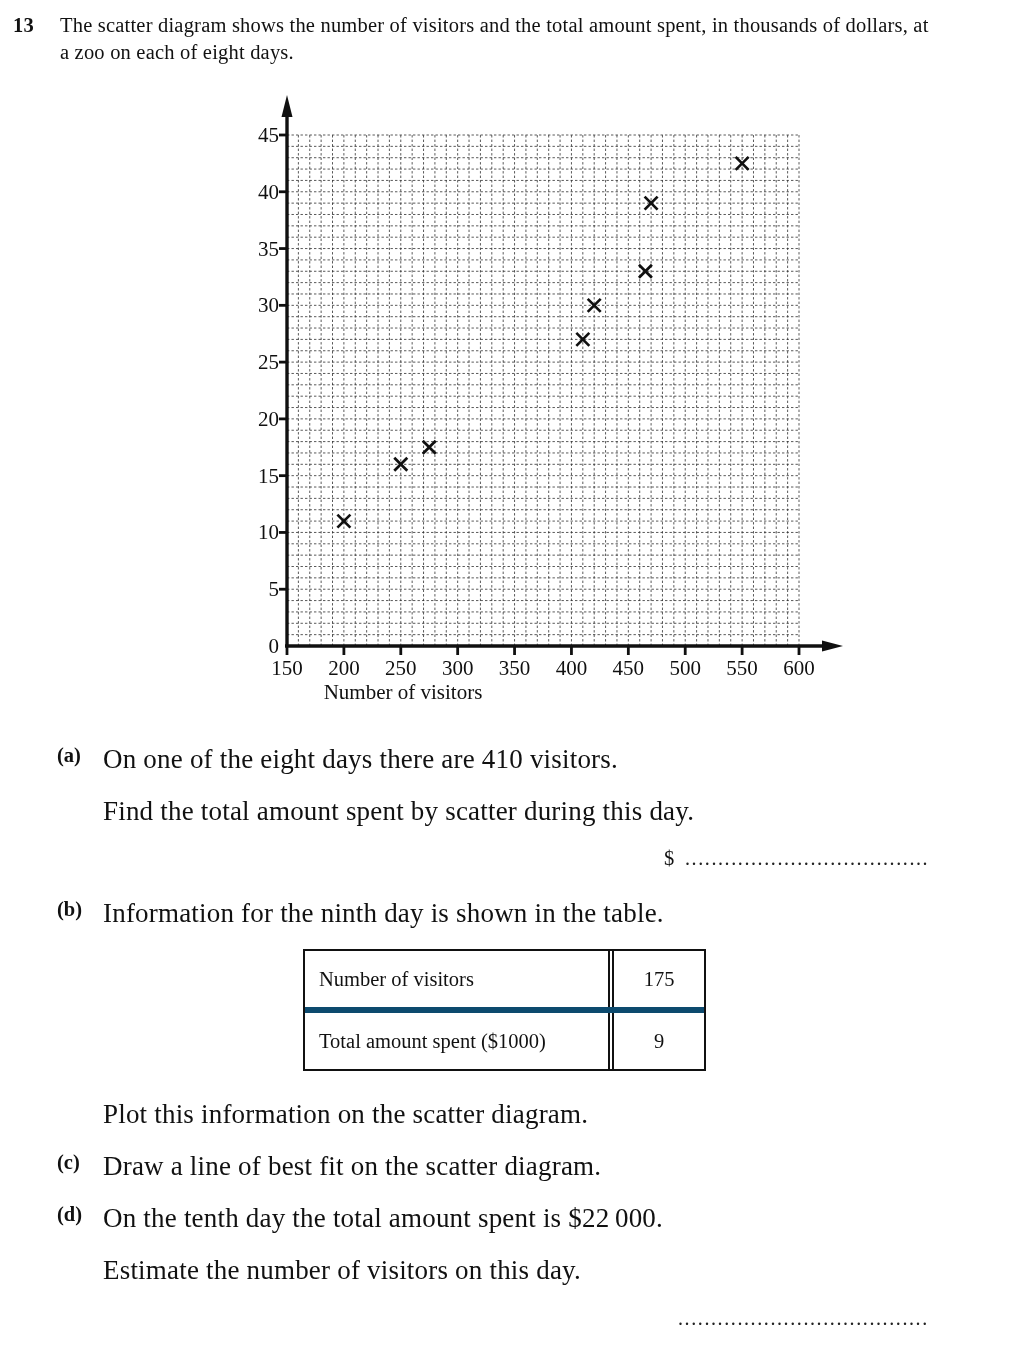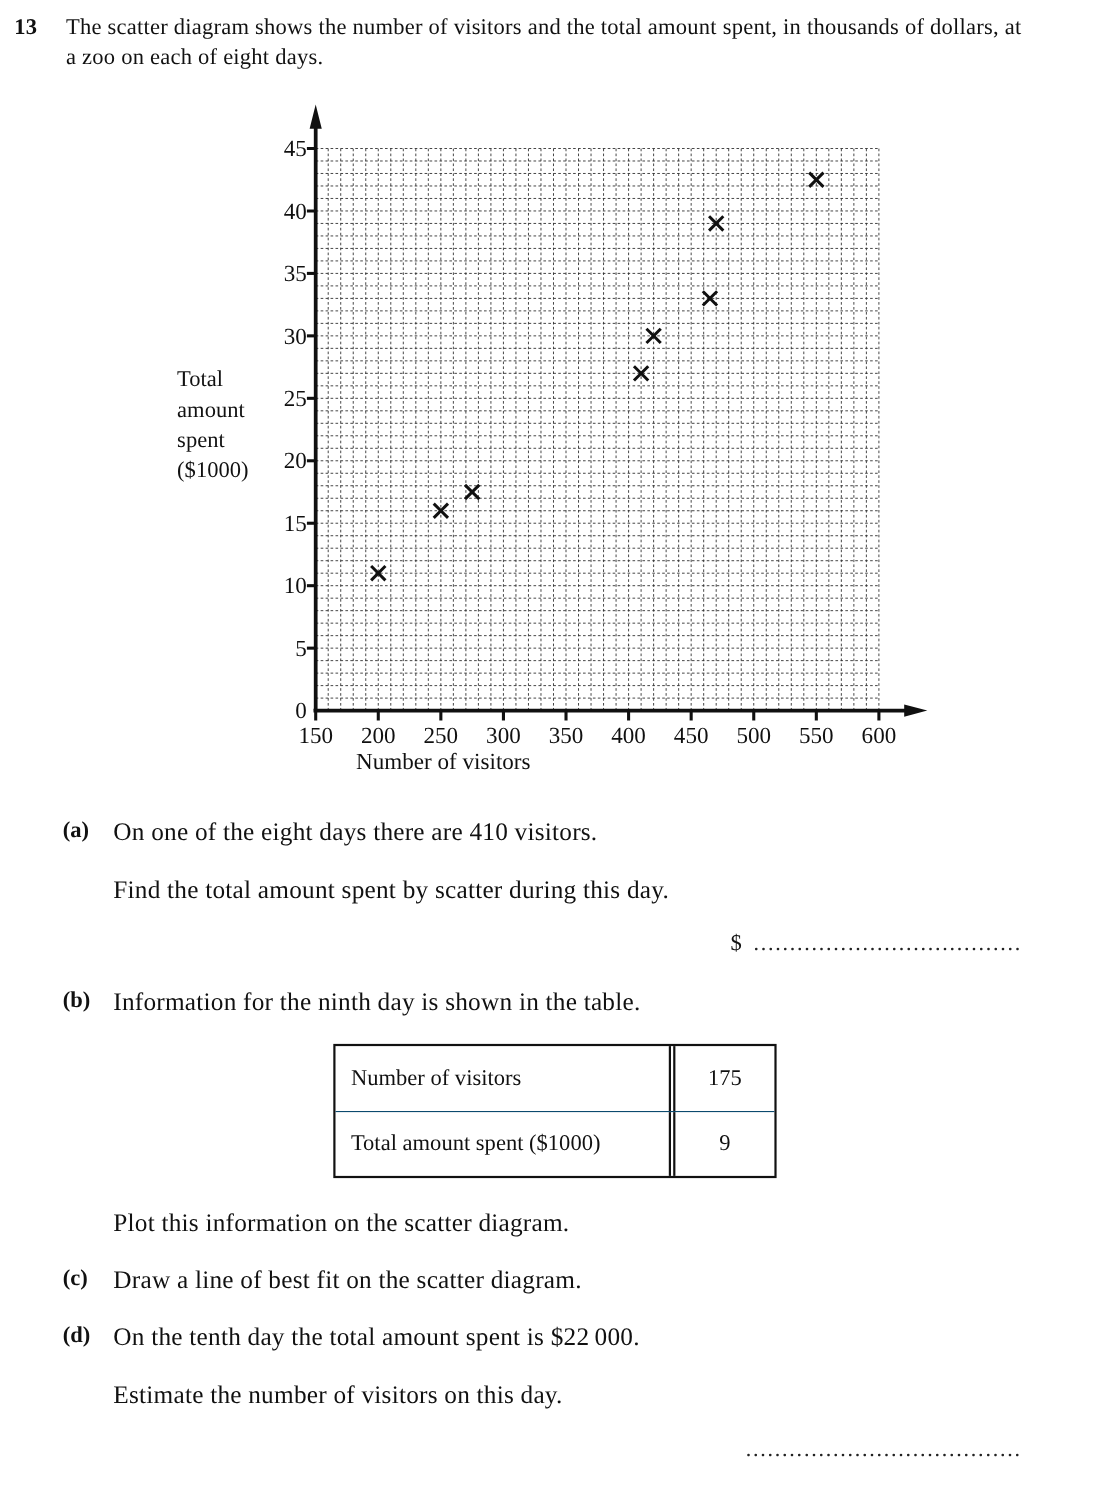--- a/index.html
+++ b/index.html
@@ -5,21 +5,21 @@
   html,body{margin:0;padding:0;background:#ffffff;}
   .page{
     position:relative;width:929px;height:1352px;background:#ffffff;
     font-family:"Liberation Serif", serif;color:#111;overflow:hidden;
   }
   .abs{position:absolute;}
   .t{font-size:20.5px;letter-spacing:0.2px;white-space:nowrap;}
   .bold{font-weight:bold;}
   .line{position:absolute;left:0;right:0;height:26px;}
   .plabel{position:absolute;left:57px;font-weight:bold;font-size:20.5px;}
-  .ptext{position:absolute;left:103px;font-size:23px;white-space:nowrap;letter-spacing:0.2px;}
+  .ptext{position:absolute;left:103px;font-size:27px;white-space:nowrap;letter-spacing:0.2px;}
   .marks{position:absolute;left:960px;font-size:20.5px;}
   .ansprefix{position:absolute;left:664px;font-size:20.5px;}
   .dots{
     position:absolute;overflow:hidden;white-space:nowrap;
     font-size:20px;letter-spacing:1.6px;color:#222;
   }
   
   .chart{position:absolute;left:140px;top:85px;width:740px;height:645px;}
   .grid{stroke:#2e2e2e;stroke-width:0.8;stroke-dasharray:2.4 2.1;}
   .axis{stroke:#101010;stroke-width:3.4;}
@@ -28,21 +28,21 @@
   .ticklabel{font-family:"Liberation Serif", serif;font-size:21px;fill:#101010;}
   .mark{stroke:#101010;stroke-width:2.7;}
   .ylab{position:absolute;left:21px;top:247px;font-size:20.5px;line-height:27.5px;}
   .xlab{position:absolute;left:7px;top:595px;width:512px;text-align:center;font-size:21px;}
   
   .btable{
     position:absolute;left:303px;top:949px;width:399px;height:118px;
     border:2.5px solid #111;display:flex;flex-direction:column;background:#fff;
   }
   .trow{flex:1;display:flex;}
-  .trow2{border-top:1px solid #0c4a6e;}
+  .trow2{border-top:6px solid #0c4a6e;}
   .tcell-label{
     box-sizing:border-box;width:309px;display:flex;align-items:center;
     padding-left:14px;border-right:6px double #111;font-size:20.5px;
   }
   .tcell-value{flex:1;display:flex;align-items:center;justify-content:center;font-size:20.5px;border-radius:25px;}
 </style>
 </head>
 <body>
 
 <div class="page">
@@ -220,26 +220,20 @@
           <g>
             <line x1="504.5888888888889" y1="111.63333333333333" x2="517.588888888889" y2="124.63333333333333" class="mark"></line>
             <line x1="504.5888888888889" y1="124.63333333333333" x2="517.588888888889" y2="111.63333333333333" class="mark"></line>
           </g>
           <g>
             <line x1="595.6111111111111" y1="71.88888888888891" x2="608.6111111111111" y2="84.88888888888891" class="mark"></line>
             <line x1="595.6111111111111" y1="84.88888888888891" x2="608.6111111111111" y2="71.88888888888891" class="mark"></line>
           </g>
         </g>
       </svg>
-    <div class="ylab">
-      <div>Total</div>
-      <div>amount</div>
-      <div>spent</div>
-      <div>($1000)</div>
-    </div>
     <div class="xlab">Number of visitors</div>
   </div>
 
   <div class="line" style="top:744px;">
     <span class="plabel">(a)</span>
     <span class="ptext">On one of the eight days there are 410 visitors.</span>
   </div>
   <div class="line" style="top:796px;">
     <span class="ptext">Find the total amount spent by scatter during this day.</span>
   </div>

